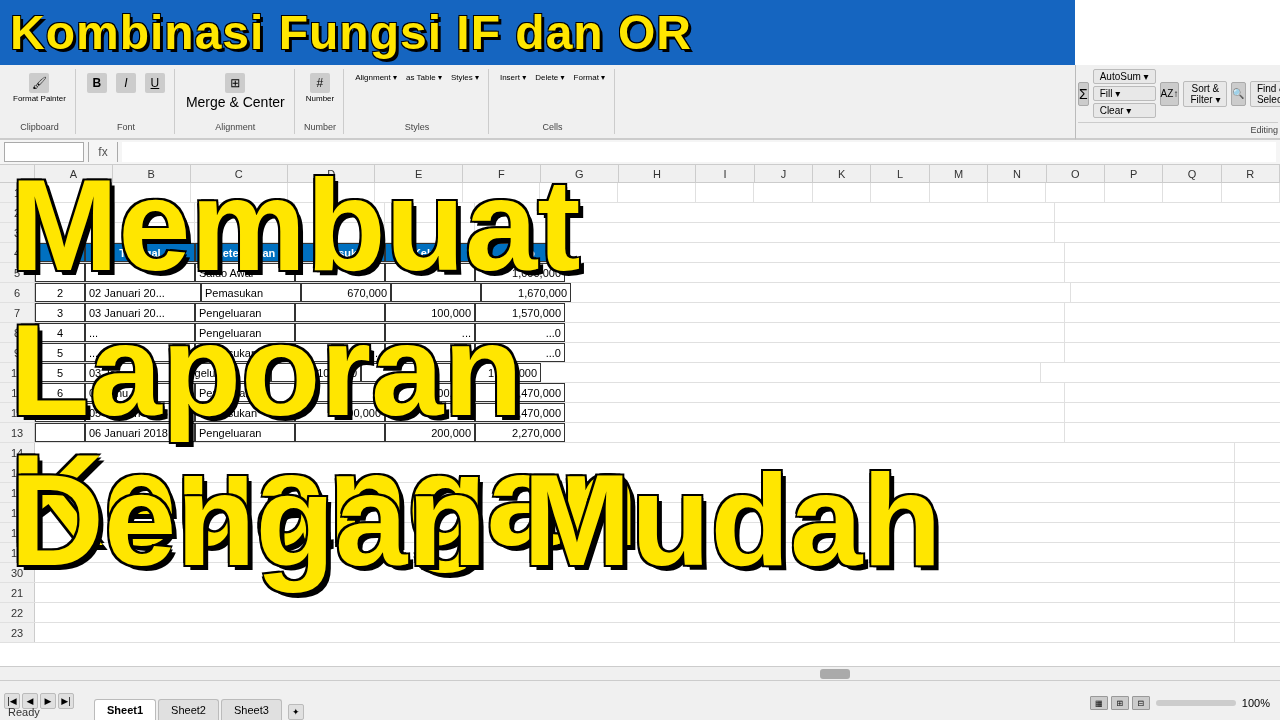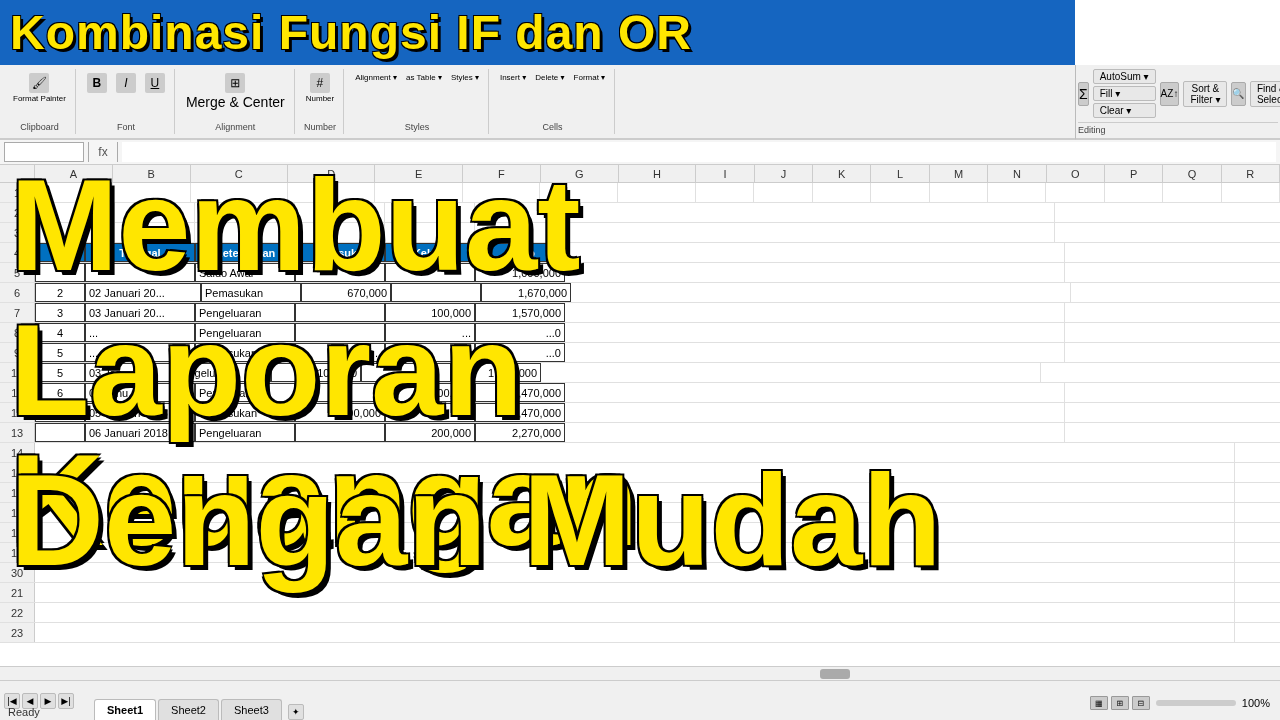--- a/index.html
+++ b/index.html
@@ -419,21 +419,21 @@
     </div>
     <div class="rr-icon" style="font-size:10px">AZ↑</div>
     <div style="display:flex;flex-direction:column;gap:2px;text-align:center;">
       <div class="rr-btn">Sort &amp;<br>Filter ▾</div>
     </div>
     <div class="rr-icon" style="font-size:10px">🔍</div>
     <div style="display:flex;flex-direction:column;gap:2px;">
       <div class="rr-btn">Find &amp;<br>Select ▾</div>
     </div>
   </div>
-  <div style="text-align:left; font-size:9px; color:#444; border-top:1px solid #ccc; margin-top:2px; padding-top:2px;">Editing</div>
+  <div style="text-align:right; font-size:9px; color:#444; border-top:1px solid #ccc; margin-top:2px; padding-top:2px;">Editing</div>
 </div>
 
 <div class="excel-ribbon">
   <div class="ribbon-group">
     <div class="ribbon-group-content">
       <div class="r-btn">
         <div class="r-icon">🖌</div>
         <span style="font-size:8px">Format Painter</span>
       </div>
     </div>

